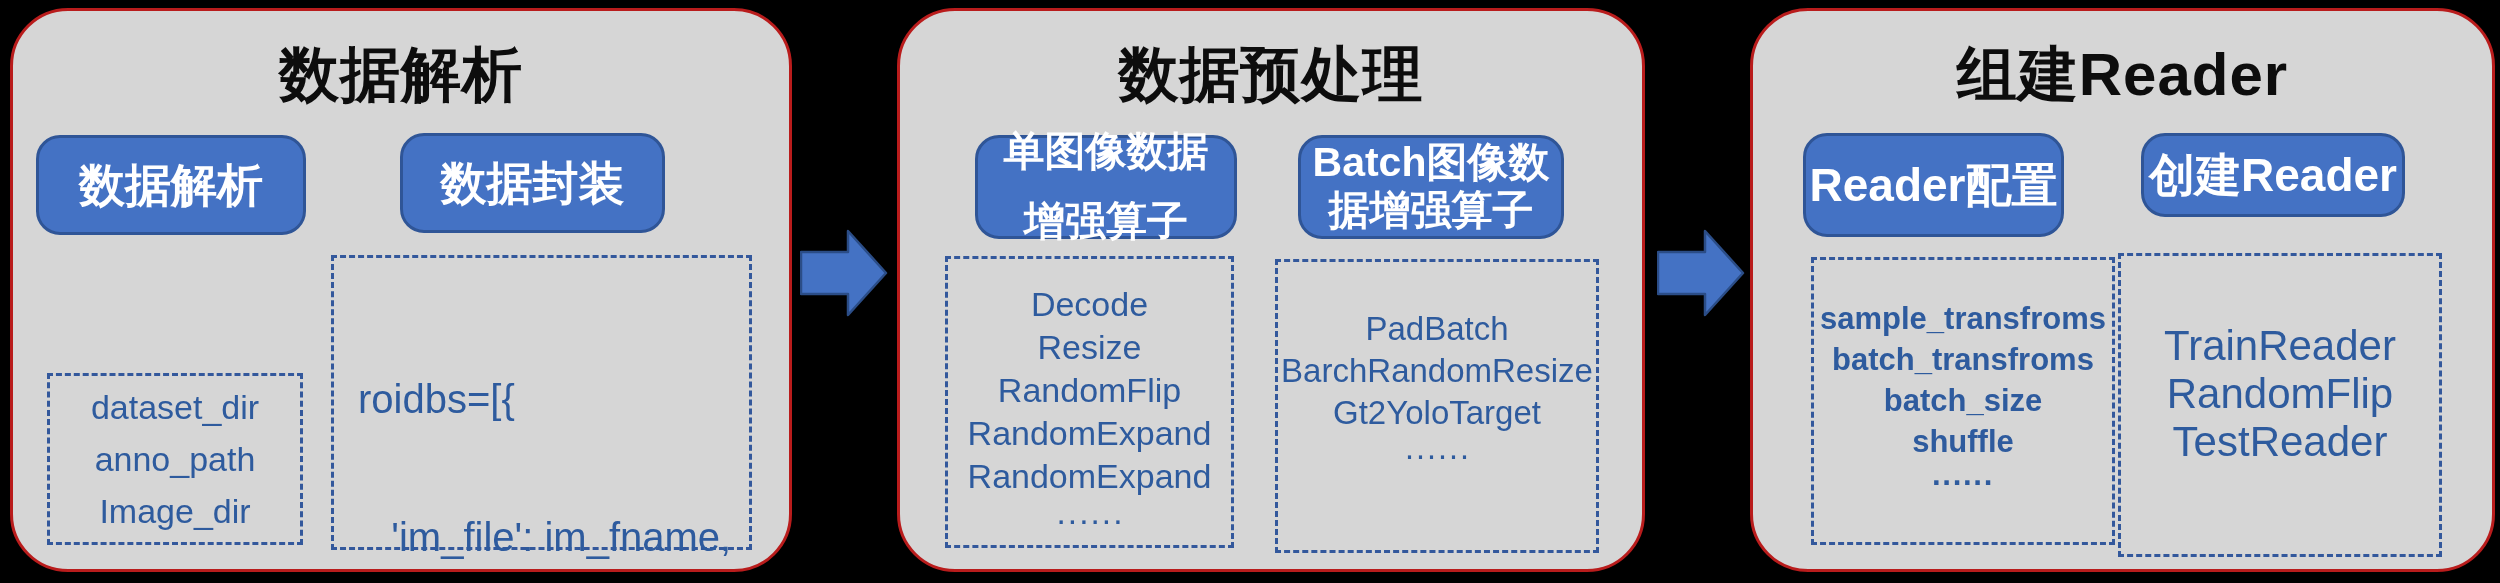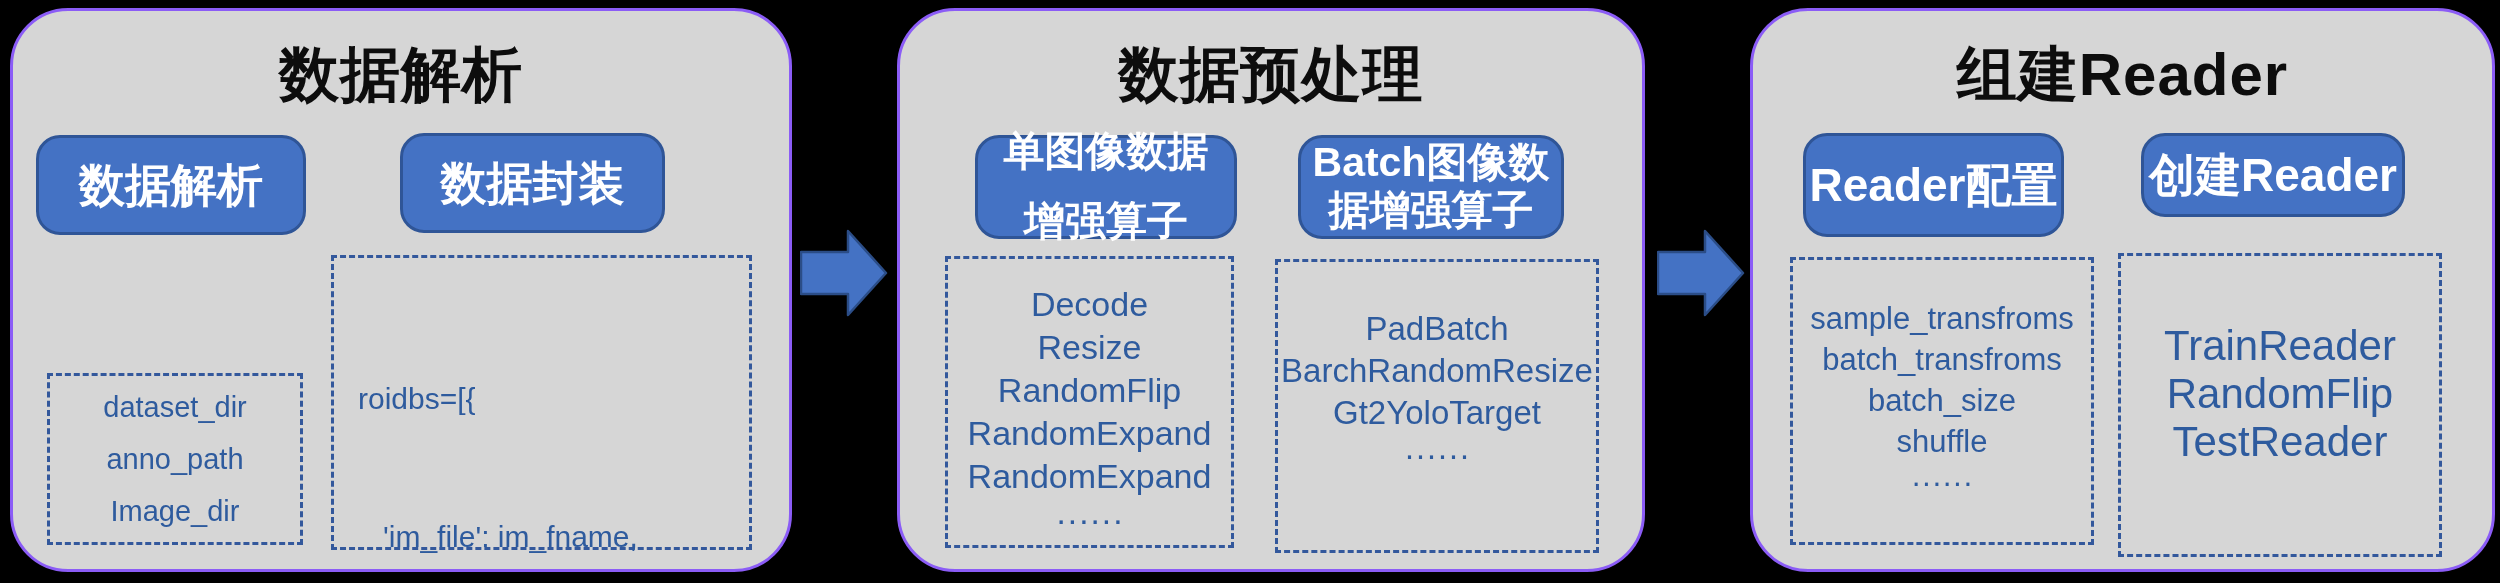--- a/index.html
+++ b/index.html
@@ -6,21 +6,21 @@
   body {
     width:2500px; height:583px;
     background:#000000;
     position:relative;
     font-family:"Liberation Sans", sans-serif;
     overflow:hidden;
   }
   .panel {
     position:absolute; top:8px; height:564px;
     background:#d6d6d6;
-    border:3px solid #8b5cf6;
+    border:3px solid #b91c1c;
     border-radius:58px;
     box-sizing:border-box;
   }
   .panel-1 { left:10px;   width:782px; }
   .panel-2 { left:897px;  width:748px; }
   .panel-3 { left:1750px; width:745px; }
 
   .panel-title {
     position:absolute; top:24px; left:0; width:100%;
     text-align:center;
@@ -56,30 +56,30 @@
     box-sizing:border-box;
     color:#2e5b9e;
   }
   .center-lines {
     display:flex; flex-direction:column;
     align-items:center; justify-content:flex-start;
     text-align:center;
   }
 
   .p1-box1 { left:34px;  top:362px; width:256px; height:172px;
-             font-size:29px; line-height:52px; justify-content:center; }
+             font-size:34px; line-height:52px; justify-content:center; }
   .p1-box2 { left:318px; top:244px; width:421px; height:295px;
-             font-size:30px; line-height:46px;
+             font-size:40px; line-height:46px;
              padding:26px 0 0 24px; white-space:pre; }
   .p2-box1 { left:45px;  top:245px; width:289px; height:292px;
              font-size:34px; line-height:43px; padding-top:24px; }
   .p2-box2 { left:375px; top:248px; width:324px; height:294px;
              font-size:33px; line-height:42px; padding-top:46px; }
-  .p3-box1 { left:37px;  top:246px; width:304px; height:288px;
-             font-size:31px; line-height:41px; padding-top:38px; }
+  .p3-box1 { left:58px;  top:246px; width:304px; height:288px;
+             font-size:31px; line-height:41px; padding-top:38px;font-weight:bold; }
   .p3-box2 { left:365px; top:242px; width:324px; height:304px;
              font-size:42px; line-height:48px; padding-top:66px; }
 
   .code-line { display:block; }
 
   .flow-arrow { position:absolute; top:229px; width:88px; height:88px; }
   .arrow-1 { left:800px; }
   .arrow-2 { left:1657px; }
 </style>
 </head>

